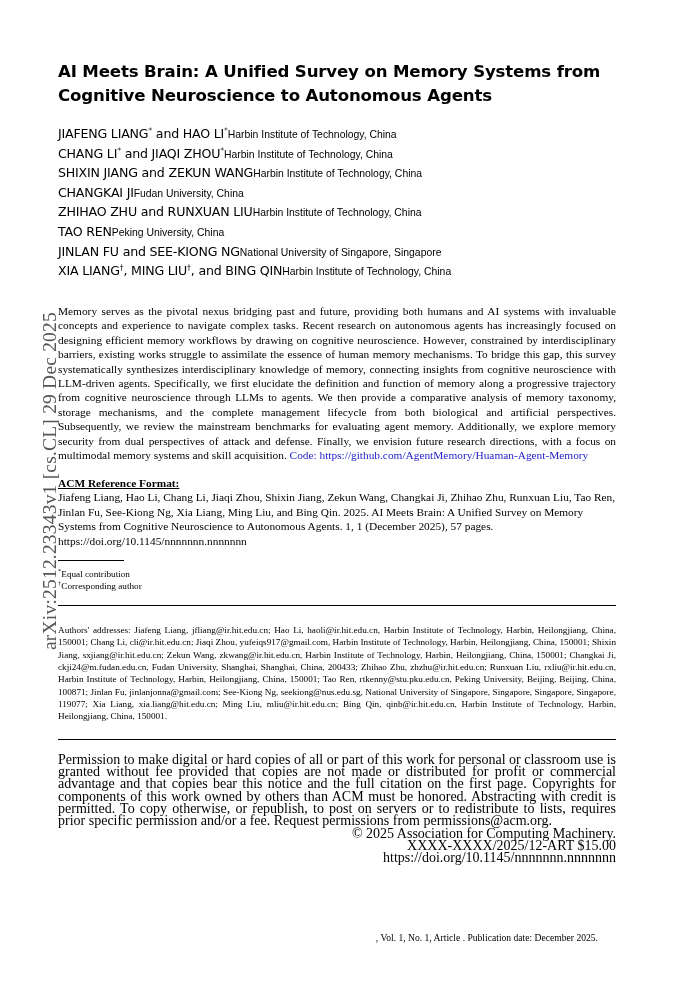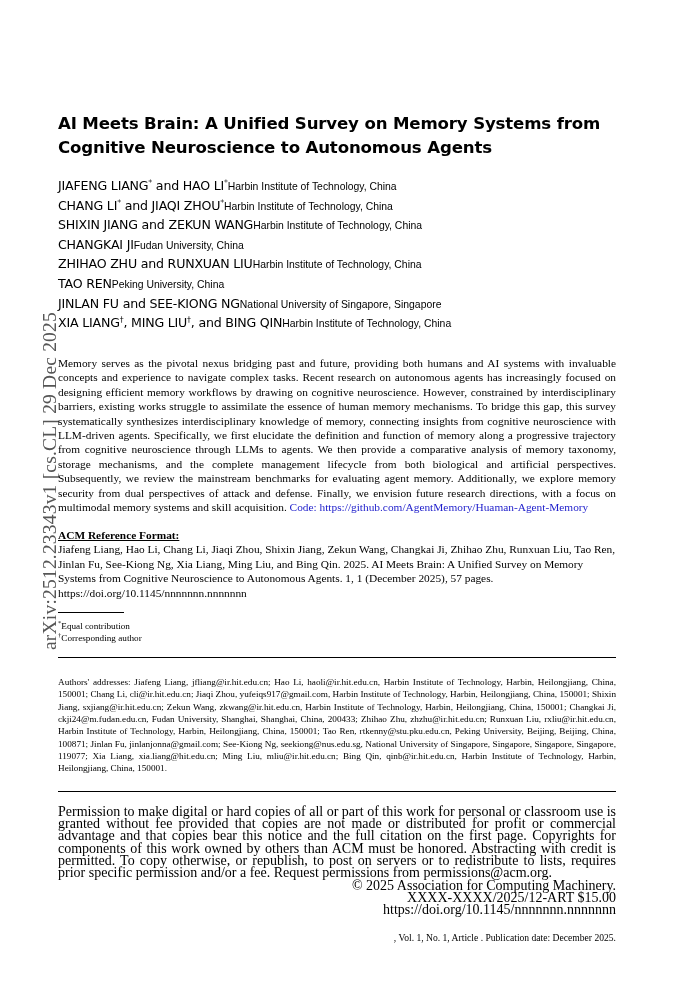--- a/index.html
+++ b/index.html
@@ -49,21 +49,21 @@
   }
 
   
   #paper-title {
     font-family: "DejaVu Sans", "Liberation Sans", sans-serif;
     font-weight: bold;
     font-size: 16.6px;
     line-height: 23.5px;
     letter-spacing: -0.15px;
     margin: 0;
-    padding-top: 112px;
+    padding-top: 60px;
     color: #000;
   }
 
   
   #author-block {
     margin-top: 18px;
   }
   .author-line {
     font-family: "DejaVu Sans", "Liberation Sans", sans-serif;
     font-size: 12.6px;
@@ -154,21 +154,21 @@
     text-justify: inter-word;
   }
   #permission .nojust {
     text-align: right;
     display: block;
   }
 
   
   #page-footer {
     position: absolute;
-    left: 58px;
+    left: 40px;
     top: 932px;
     width: 558px;
     text-align: right;
     font-size: 9.6px;
     color: #000;
   }
 </style>
 </head>
 <body>
 

